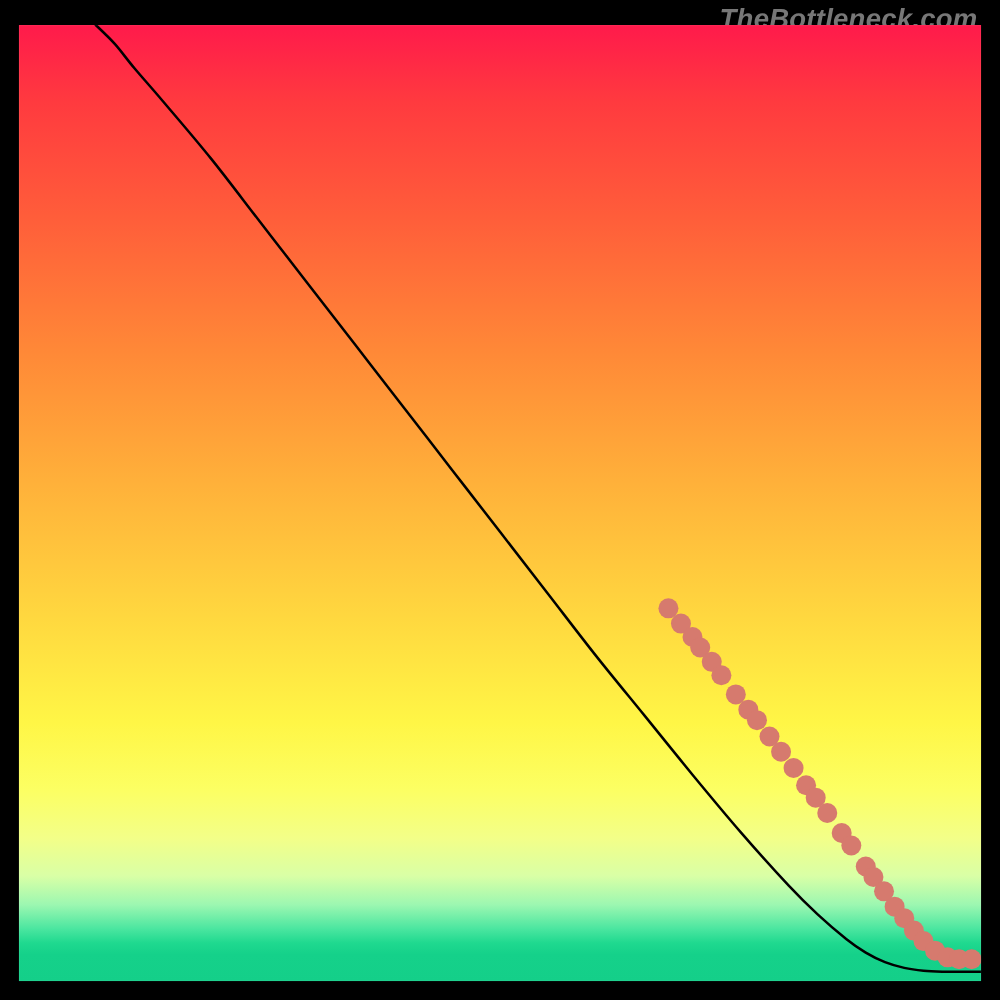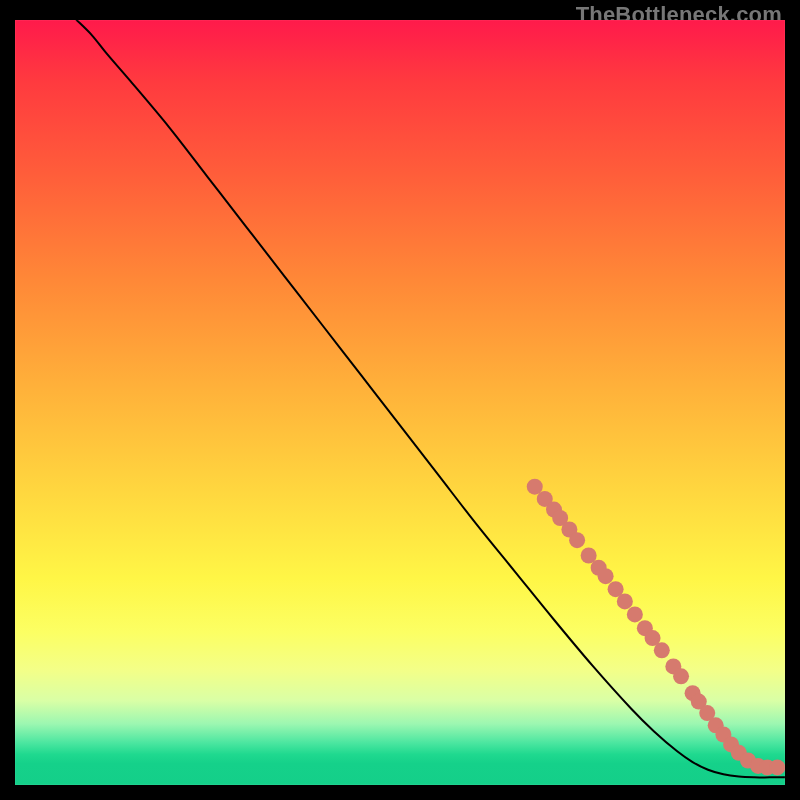--- a/index.html
+++ b/index.html
@@ -2,20 +2,21 @@
 <html><head>
 <meta charset="utf-8">
 <style>
   * { margin: 0; padding: 0; box-sizing: border-box; }
   html, body { width: 800px; height: 800px; background: #000; overflow: hidden; }
   .stage {
     position: relative;
     width: 800px;
     height: 800px;
     background: #000;
+    font-style: italic;
   }
   .watermark {
     position: absolute;
     top: 2px;
     right: 18px;
     font-family: Arial, Helvetica, sans-serif;
     font-size: 22px;
     font-weight: 600;
     color: #777;
     letter-spacing: 0.2px;

